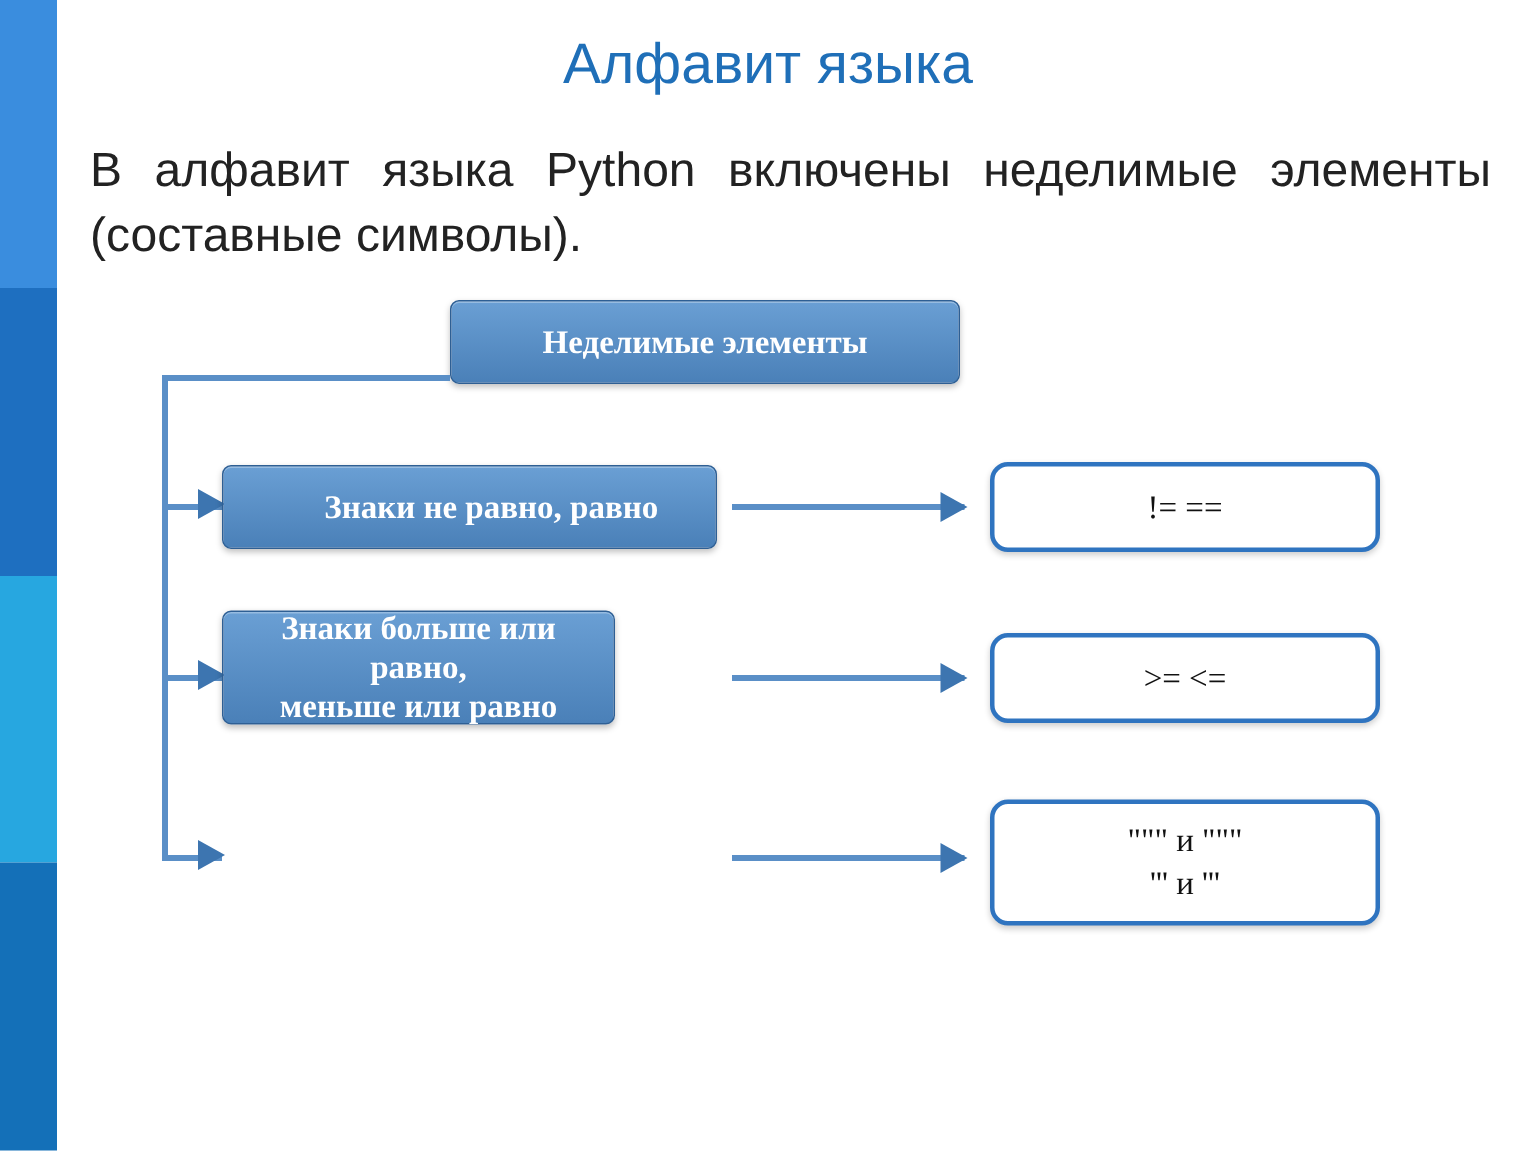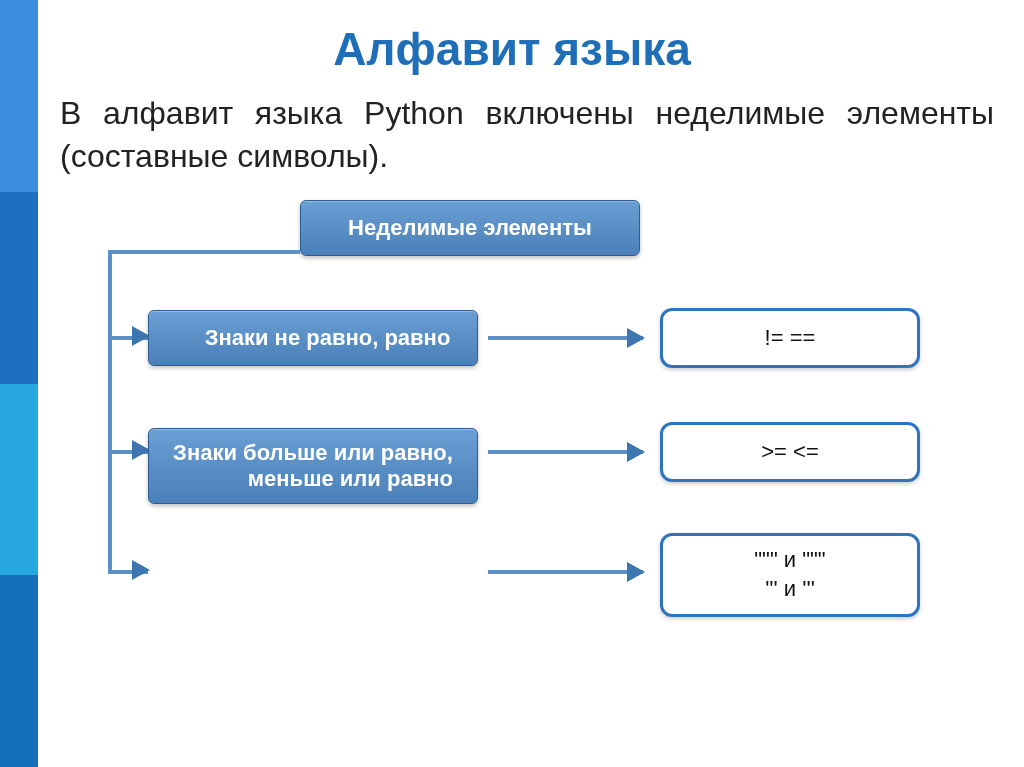--- a/index.html
+++ b/index.html
@@ -26,41 +26,42 @@
   .stripe-3 { background: #27a7e0; }
   .stripe-4 { background: #1470b8; }
 
   .title {
     position: absolute;
     top: 22px;
     left: 0;
     width: 100%;
     text-align: center;
     color: #1f6fb8;
-    font-weight: bold;
-    font-size: 46px;
+    font-weight: normal;
+    font-size: 38px;
   }
 
   .intro {
     position: absolute;
     top: 92px;
     left: 60px;
     right: 30px;
     color: #222;
     font-size: 32px;
     line-height: 1.35;
     text-align: justify;
   }
 
   .diagram {
     position: absolute;
     left: 60px;
     top: 200px;
     width: 930px;
     height: 500px;
+    font-family: Liberation Serif, serif;
   }
 
   .box-blue {
     position: absolute;
     background: linear-gradient(#6a9fd4, #4a80b8);
     border: 1px solid #2e5f94;
     border-radius: 6px;
     color: #fff;
     font-size: 22px;
     font-weight: bold;
@@ -148,21 +149,21 @@
     <span style="white-space:pre-line;margin-left:29px;">Знаки не равно, равно</span>
   </div>
   <div class="arrow-h" style="left:428px; top:136px; width:155px;"></div>
   <div class="box-white" style="left:600px; top:108px; width:260px; height:60px;">
     <span>!=   ==</span>
   </div>
 
   <div class="connector" style="left:48px; top:54px; width:40px; height:200px;">
     <span class="arrowhead"></span>
   </div>
-  <div class="box-blue" style="left:88px; top:228px; width:330px; height:76px;text-align:right;">
+  <div class="box-blue" style="left:88px; top:207px; width:262px; height:76px;">
     <span style="white-space:pre-line;">Знаки больше или равно,
 меньше или равно</span>
   </div>
   <div class="arrow-h" style="left:428px; top:250px; width:155px;"></div>
   <div class="box-white" style="left:600px; top:222px; width:260px; height:60px;">
     <span>&gt;=  &lt;=</span>
   </div>
 
   <div class="connector" style="left:48px; top:54px; width:40px; height:320px;">
     <span class="arrowhead"></span>

